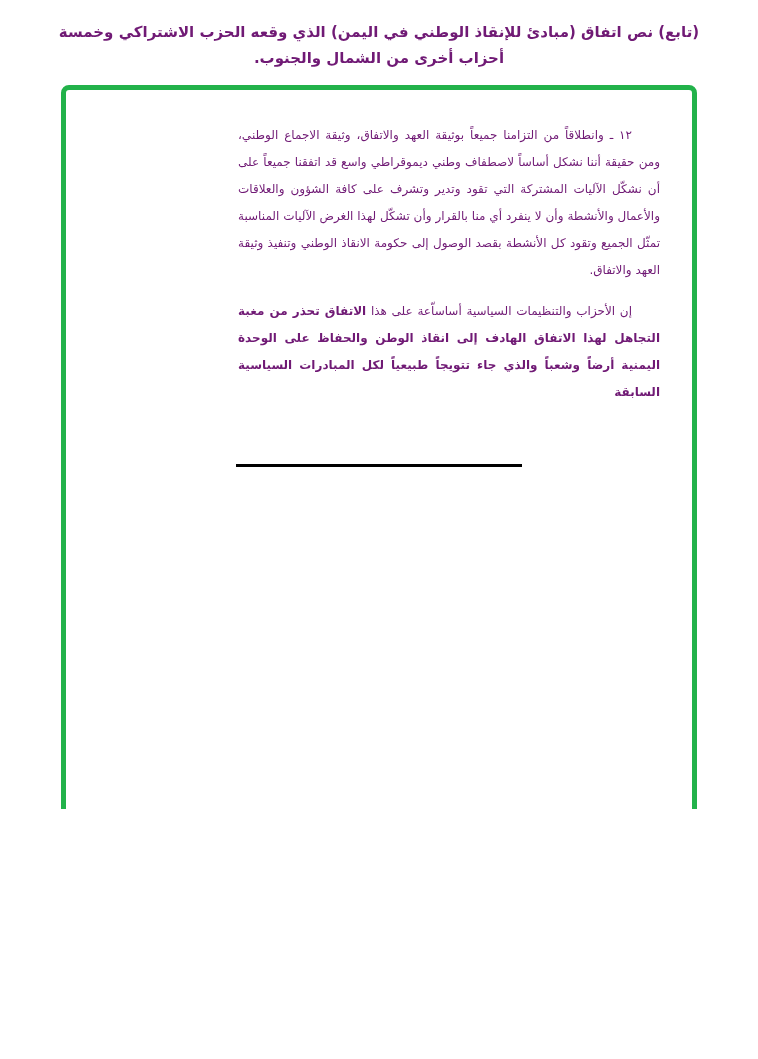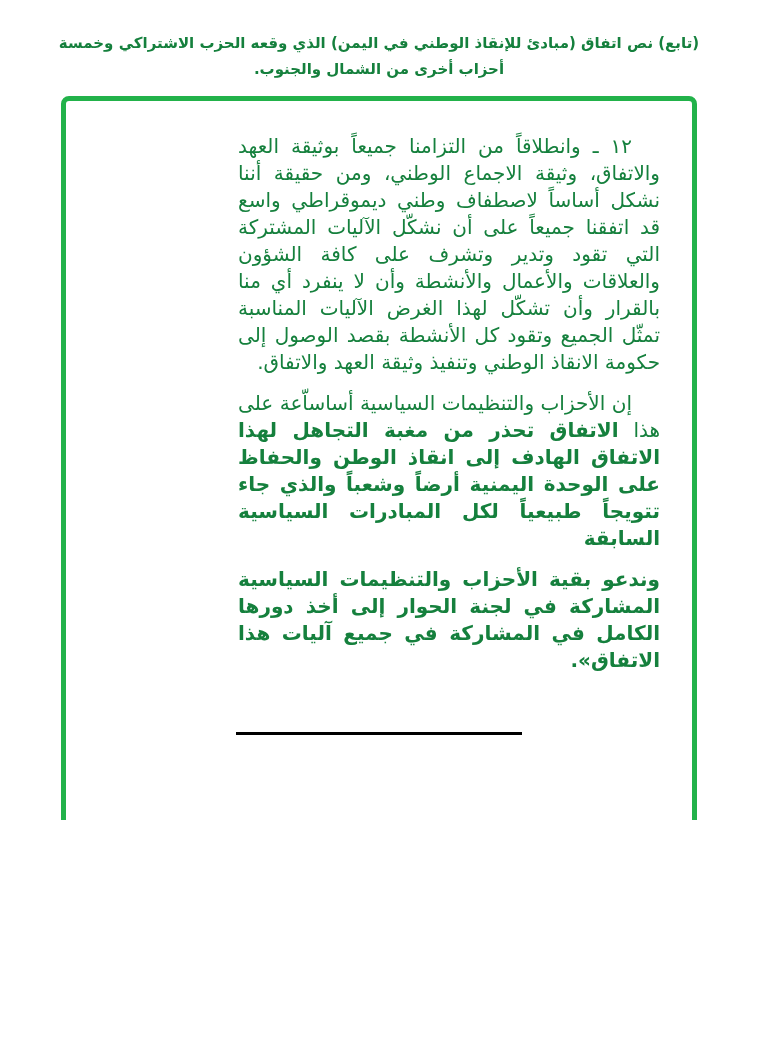--- a/index.html
+++ b/index.html
@@ -1,24 +1,24 @@
 <!DOCTYPE html>
 <html lang="ar" dir="rtl"><head>
 <meta charset="utf-8">
 <style>
   * { margin: 0; padding: 0; box-sizing: border-box; }
   html, body { background: #ffffff; }
   .page {
     position: relative;
     width: 758px;
     height: 808px;
-    margin: 12px auto;
+    margin: 1px auto;
     background: #ffffff;
     font-family: "DejaVu Sans", sans-serif;
-    color: #15803d;
+    color: #701a75;
     direction: rtl;
     overflow: hidden;
   }
   .header {
     padding-top: 18px;
     text-align: center;
   }
   .doc-title {
     width: 690px;
     margin: 0 auto;
@@ -41,21 +41,21 @@
     border-radius: 8px;
   }
   .text-col {
     width: 422px;
     margin-top: 32px;
     margin-right: 32px;
     margin-left: auto;
     direction: rtl;
   }
   .text-col p {
-    font-size: 20px;
+    font-size: 12px;
     line-height: 27px;
     text-align: justify;
     margin-bottom: 14px;
   }
   .indent { text-indent: 28px; }
   .bold { font-weight: bold; }
   .divider {
     width: 286px;
     height: 3px;
     background: #000000;
@@ -78,20 +78,19 @@
     <div class="doc-title">(تابع) نص اتفاق (مبادئ للإنقاذ الوطني في اليمن) الذي وقعه الحزب الاشتراكي وخمسة أحزاب أخرى من الشمال والجنوب.</div>
   </div>
 
   <div class="frame">
     <div class="text-col">
       <p class="indent">١٢ ـ وانطلاقاً من التزامنا جميعاً بوثيقة العهد والاتفاق، وثيقة الاجماع الوطني، ومن حقيقة أننا نشكل أساساً لاصطفاف وطني ديموقراطي واسع قد اتفقنا جميعاً على أن نشكّل الآليات المشتركة التي تقود وتدير وتشرف على كافة الشؤون والعلاقات والأعمال والأنشطة وأن لا ينفرد أي منا بالقرار وأن تشكّل لهذا الغرض الآليات المناسبة تمثّل الجميع وتقود كل الأنشطة بقصد الوصول إلى حكومة الانقاذ الوطني وتنفيذ وثيقة العهد والاتفاق.</p>
       <p class="indent">
         <span>إن الأحزاب والتنظيمات السياسية أساساّعة على هذا</span>
         <span class="bold">الاتفاق تحذر من مغبة التجاهل لهذا الاتفاق الهادف إلى انقاذ الوطن والحفاظ على الوحدة اليمنية أرضاً وشعباً والذي جاء تتويجاً طبيعياً لكل المبادرات السياسية السابقة</span>
       </p>
-      <p class="bold">وندعو بقية الأحزاب والتنظيمات السياسية المشاركة في لجنة الحوار إلى أخذ دورها الكامل في المشاركة في جميع آليات هذا الاتفاق».</p>
     </div>
     <div class="divider"></div>
   </div>
 
   <div class="page-number">٤</div>
 
 </div>
 
 </body></html>

